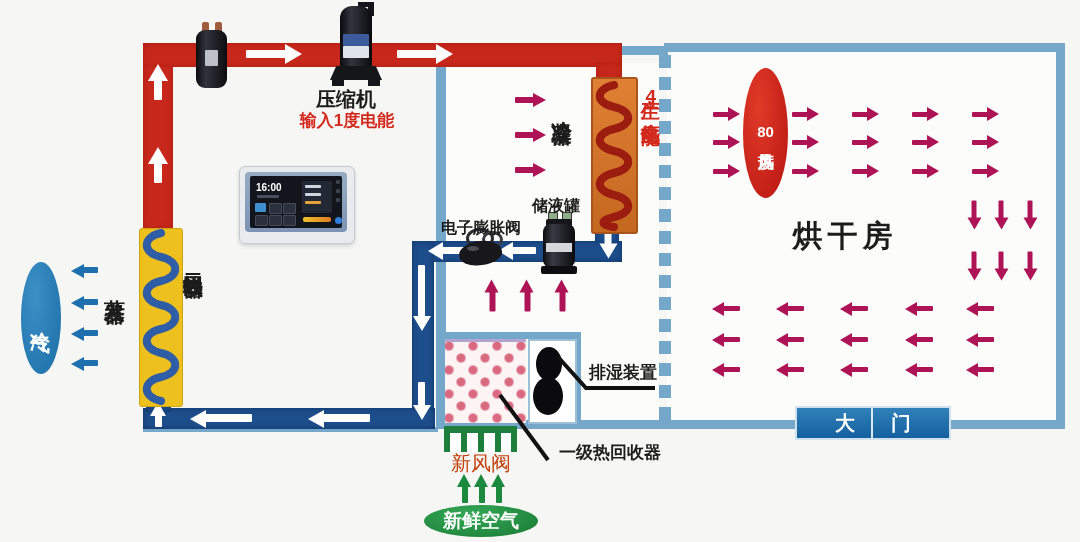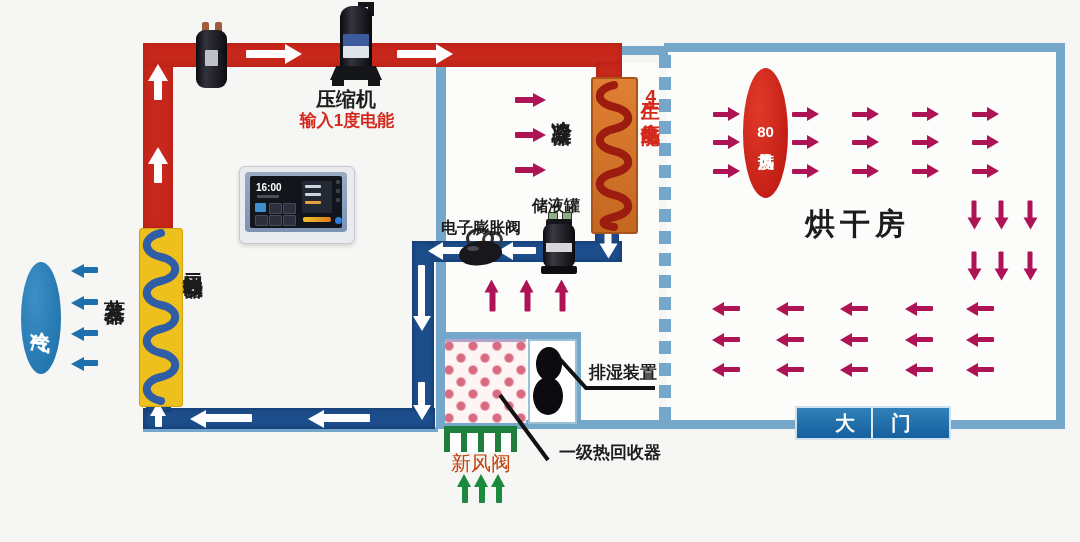--- a/index.html
+++ b/index.html
@@ -143,35 +143,38 @@
     <div class="abs" style="left:9px;top:18px;width:12px;height:5px;background:#4c4c55;border-radius:50%;"></div>
   </div>
 
   <div class="ellipse" style="left:21px;top:262px;width:40px;height:112px;background:radial-gradient(ellipse at 35% 30%,#3b90c6,#1b6da6);">
     <span class="vlbl" style="font-size:20px;">冷气</span>
   </div>
   <div class="ellipse" style="left:743px;top:68px;width:45px;height:130px;background:radial-gradient(ellipse at 35% 30%,#e03a28,#b81510);flex-direction:column;">
     <span style="font-size:15px;line-height:1;">80</span>
     <span class="vlbl" style="font-size:16px;letter-spacing:1px;">度热风</span>
   </div>
+  <div class="ellipse" style="left:424px;top:505px;width:114px;height:32px;background:radial-gradient(ellipse at 40% 30%,#34a855,#187a34);">
+    <span style="font-size:19px;">新鲜空气</span>
+  </div>
 
   <svg class="lines" width="1080" height="542">
     <polyline points="558,357 586,388 655,388" fill="none" stroke="#111" stroke-width="4"></polyline>
     <polyline points="500,395 548,460" fill="none" stroke="#111" stroke-width="4"></polyline>
   </svg>
 
   <div class="lbl" style="left:306px;top:88px;width:80px;font-size:20px;">压缩机</div>
   <div class="lbl red-txt" style="left:291px;top:111px;width:112px;font-size:17px;">输入1度电能</div>
   <div class="lbl vlbl" style="left:550px;top:104px;font-size:21px;">冷凝器</div>
   <div class="lbl vlbl red-txt" style="left:640px;top:84px;font-size:19px;letter-spacing:1px;">产生4度电热能</div>
   <div class="lbl" style="left:524px;top:197px;width:64px;font-size:16px;">储液罐</div>
   <div class="lbl" style="left:433px;top:219px;width:96px;font-size:16px;">电子膨胀阀</div>
   <div class="lbl vlbl" style="left:103px;top:283px;font-size:21px;">蒸发器</div>
   <div class="lbl vlbl" style="left:182px;top:258px;font-size:20px;letter-spacing:1px;">二级热回收器</div>
-  <div class="lbl" style="left:780px;top:207px;width:130px;font-size:30px;letter-spacing:5px;text-align:right;">烘干房</div>
+  <div class="lbl" style="left:780px;top:219px;width:130px;font-size:30px;letter-spacing:5px;">烘干房</div>
   <div class="lbl" style="left:583px;top:363px;width:80px;font-size:17px;">排湿装置</div>
   <div class="lbl" style="left:552px;top:443px;width:116px;font-size:17px;">一级热回收器</div>
   <div class="lbl green-txt" style="left:442px;top:452px;width:78px;font-size:20px;">新风阀</div>
 
   <div id="arrows">
       <div class="fa" style="left: 140px; top: 72px; width: 36px; height: 20px; color: rgb(255, 255, 255); transform: rotate(270deg);">
         <div class="sh" style="top: 6px; width: 20px; height: 8px;"></div>
         <div class="hd" style="border-width: 10px 0px 10px 17px; border-left-color: currentcolor;"></div>
       </div>
       <div class="fa" style="left: 140px; top: 155px; width: 36px; height: 20px; color: rgb(255, 255, 255); transform: rotate(270deg);">

